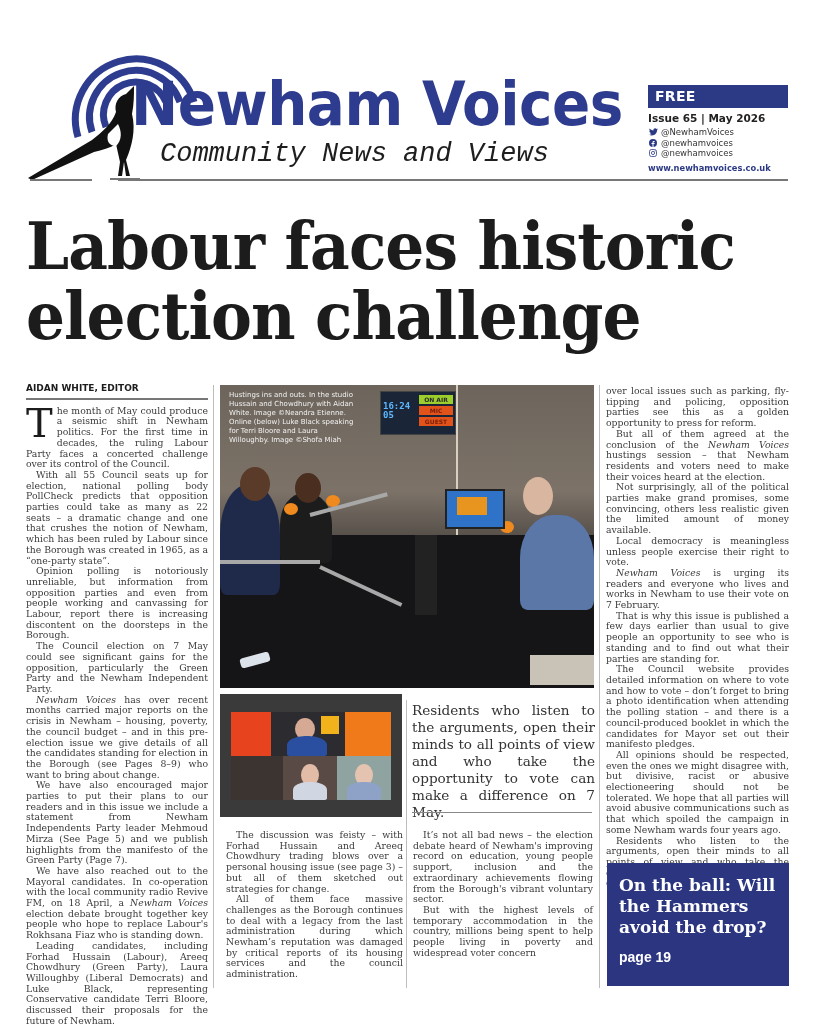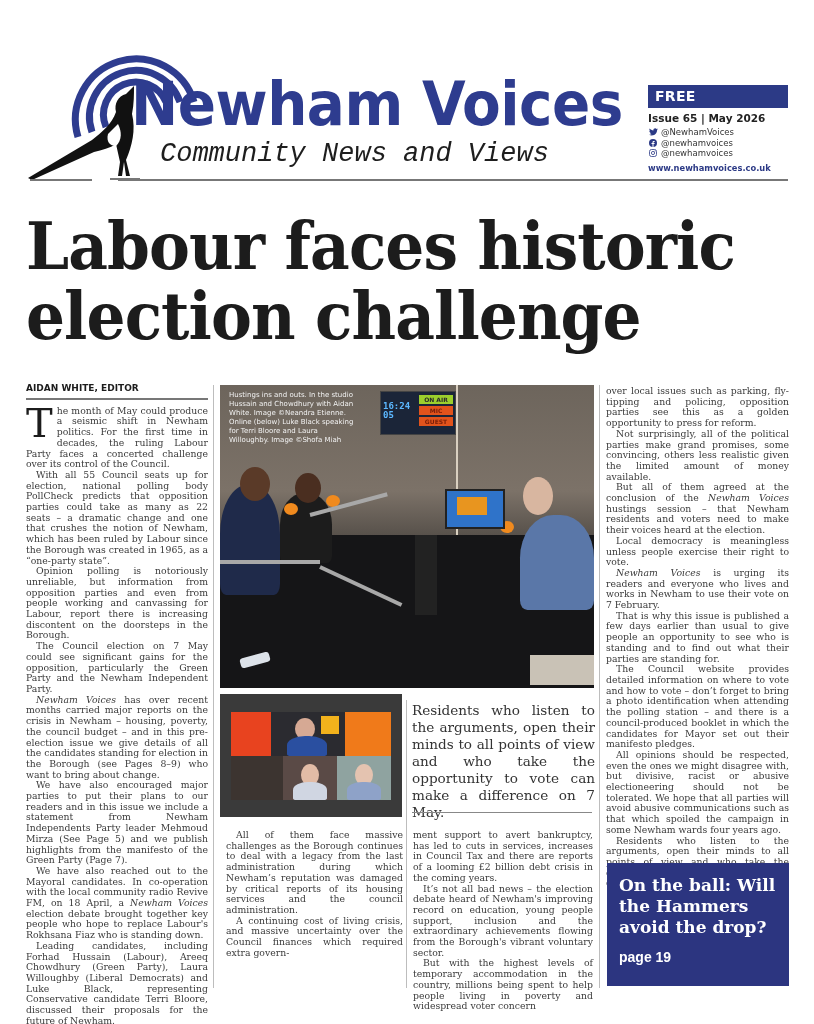--- a/index.html
+++ b/index.html
@@ -234,34 +234,33 @@
     <div class="vtile" style="left:106px; top:44px; width:54px; height:44px; background:#8fa3a0;"></div>
     <div class="head" style="left:124px; top:52px; width:18px; height:22px; background:#e4c3b0;"></div>
     <div class="person" style="left:116px; top:70px; width:34px; height:18px; background:#8ea2c8;"></div>
   </div>
 </div>
 
 <div class="pullquote">Residents who listen to the arguments, open their minds to all points of view and who take the opportunity to vote can make a difference on 7 May.</div>
 <div class="pullquote-rule"></div>
 
 <div class="col2 body-text">
+  <p>The discussion was feisty – with Forhad Hussain and Areeq Chowdhury trading blows over a personal housing issue (see page 3) – but all of them sketched out strategies for change.</p>
   <p>All of them face massive challenges as the Borough continues to deal with a legacy from the last administration during which Newham’s reputation was damaged by critical reports of its housing services and the council administration.</p>
-  <p>A continuing cost of living crisis, and massive uncertainty over the Council finances which required extra govern-</p>
 </div>
 
 <div class="col3 body-text">
-  <p class="noindent">ment support to avert bankruptcy, has led to cuts in services, increases in Council Tax and there are reports of a looming £2 billion debt crisis in the coming years.</p>
   <p>It’s not all bad news – the election debate heard of Newham's improving record on education, young people support, inclusion and the extraordinary achievements flowing from the Borough's vibrant voluntary sector.</p>
   <p>But with the highest levels of temporary accommodation in the country, millions being spent to help people living in poverty and widespread voter concern</p>
 </div>
 
 <div class="col4 body-text">
   <p class="noindent">over local issues such as parking, fly-tipping and policing, opposition parties see this as a golden opportunity to press for reform.</p>
+  <p><span>But all of them agreed at the conclusion of the </span><em>Newham Voices</em><span> hustings session – that Newham residents and voters need to make their voices heard at the election.</span></p>
   <p>Not surprisingly, all of the political parties make grand promises, some convincing, others less realistic given the limited amount of money available.</p>
-  <p><span>But all of them agreed at the conclusion of the </span><em>Newham Voices</em><span> hustings session – that Newham residents and voters need to make their voices heard at the election.</span></p>
   <p>Local democracy is meaningless unless people exercise their right to vote.</p>
   <p><em>Newham Voices</em><span> is urging its readers and everyone who lives and works in Newham to use their vote on 7 February.</span></p>
   <p>That is why this issue is published a few days earlier than usual to give people an opportunity to see who is standing and to find out what their parties are standing for.</p>
   <p>The Council website provides detailed information on where to vote and how to vote – don’t forget to bring a photo identification when attending the polling station – and there is a council-produced booklet in which the candidates for Mayor set out their manifesto pledges.</p>
   <p>All opinions should be respected, even the ones we might disagree with, but divisive, racist or abusive electioneering should not be tolerated. We hope that all parties will avoid abusive communications such as that which spoiled the campaign in some Newham wards four years ago.</p>
   <p>Residents who listen to the arguments, open their minds to all points of view and who take the opportunity to vote can make a difference on 7 May.</p>
 </div>
 
 <div class="promo">
   <div class="promo-title">On the ball: Will the Hammers avoid the drop?</div>

